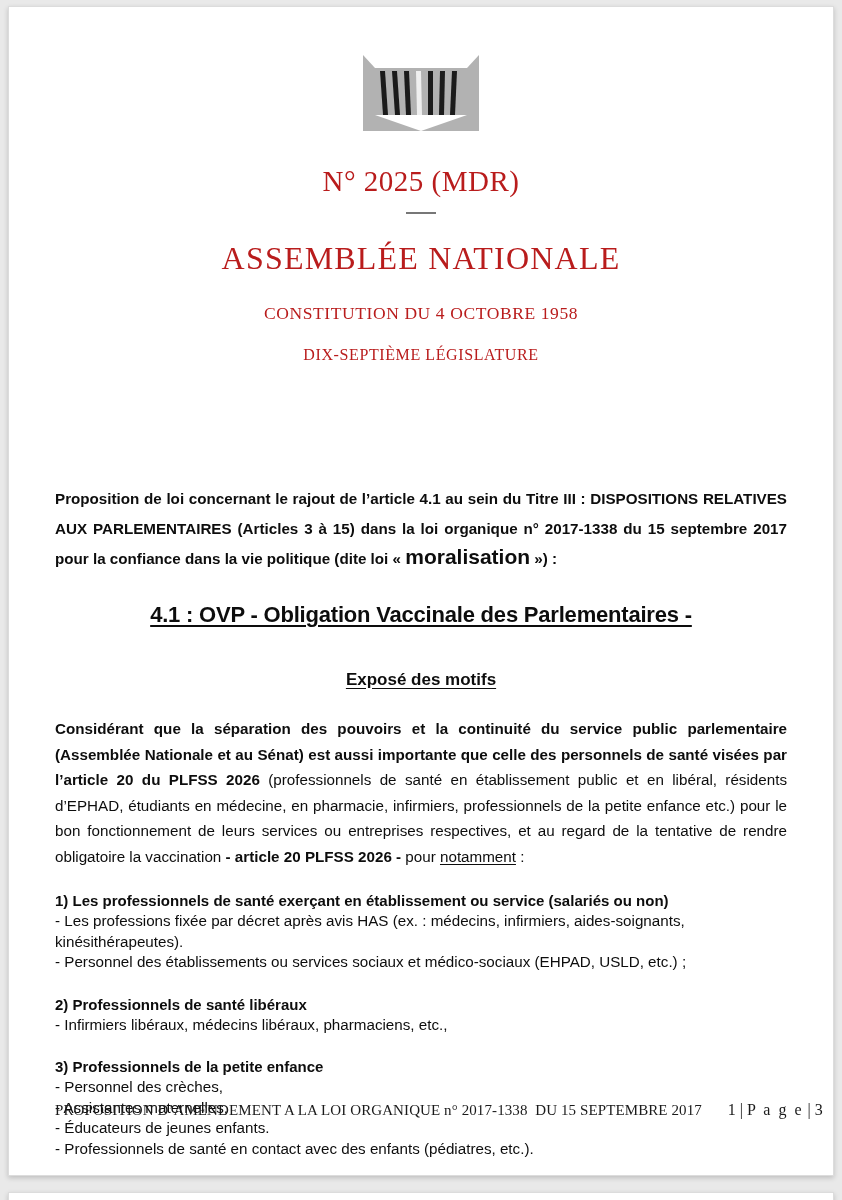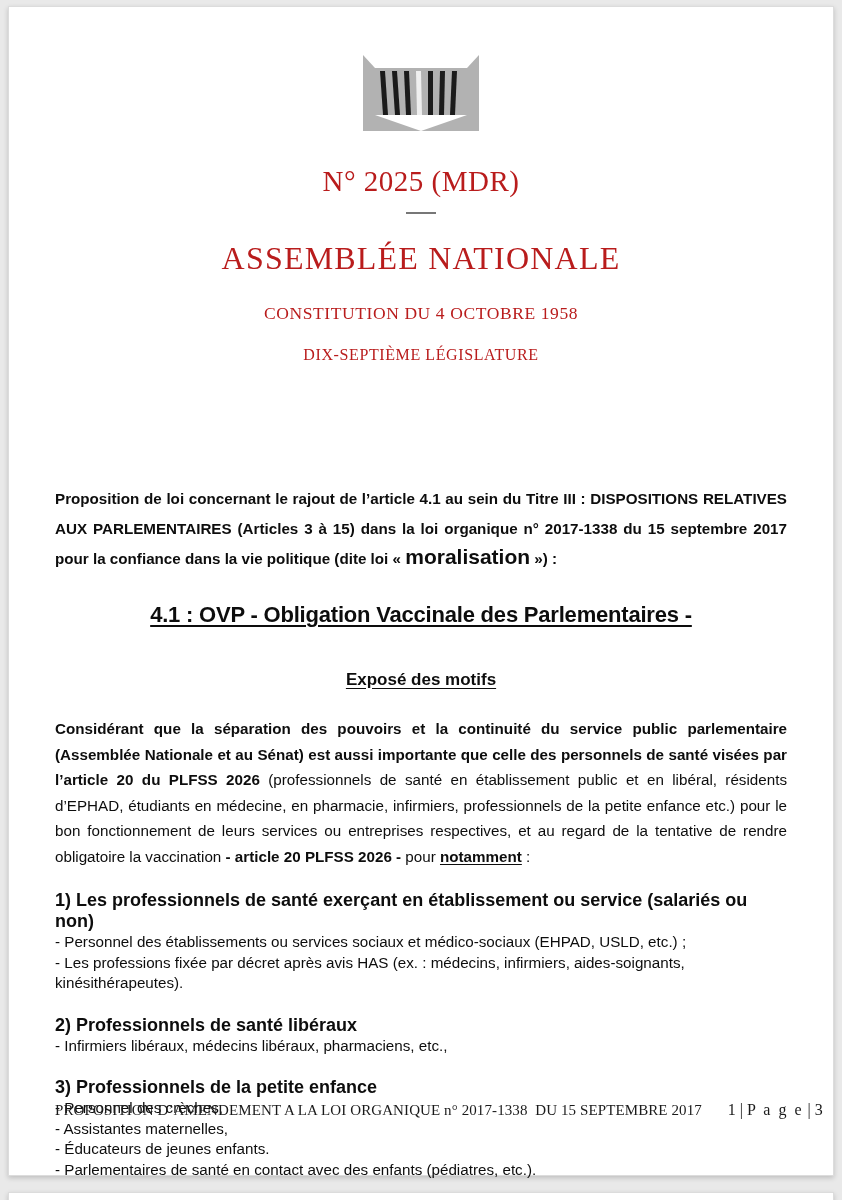--- a/index.html
+++ b/index.html
@@ -112,25 +112,25 @@
   .motifs-title span { text-decoration: underline; text-underline-offset: 3px; }
 
   .considerant {
     margin-top: 26px;
     font-size: 15.2px;
     line-height: 25.5px;
     text-align: justify;
     text-justify: inter-word;
   }
   .considerant b { font-weight: bold; }
-  .considerant u { text-decoration: underline; text-underline-offset: 2px; font-weight: bold; }
+  .considerant u { text-decoration: underline; text-underline-offset: 2px; }
 
   .section { margin-top: 21px; }
   .section-heading {
-    font-size: 18px;
+    font-size: 15px;
     font-weight: bold;
     line-height: 21px;
   }
   .section-item {
     font-size: 15.2px;
     line-height: 20.5px;
     white-space: pre-wrap;
   }
 
   
@@ -188,36 +188,36 @@
       <p class="proposition"><span>Proposition de loi concernant le rajout de l’article 4.1 au sein du Titre III : DISPOSITIONS RELATIVES AUX PARLEMENTAIRES (Articles 3 à 15) dans la loi organique n° 2017-1338 du 15 septembre 2017 pour la confiance dans la vie politique (dite  loi « </span><span class="big-word">moralisation</span><span> ») :</span></p>
 
       <h1 class="article-title"><span>4.1 : OVP - Obligation Vaccinale des Parlementaires -</span></h1>
 
       <h2 class="motifs-title"><span>Exposé des motifs</span></h2>
 
       <p class="considerant"><b>Considérant que la séparation des pouvoirs et la continuité du service public parlementaire (Assemblée Nationale et au Sénat) est aussi importante que celle des personnels de santé visées par l’article 20 du PLFSS 2026</b><span> (professionnels de santé en établissement public et en libéral, résidents d’EPHAD, étudiants en médecine, en pharmacie, infirmiers, professionnels de la petite enfance etc.) pour le bon fonctionnement de leurs services ou entreprises respectives, et au regard de la tentative de rendre obligatoire la vaccination </span><b>- article 20 PLFSS 2026 -</b><span> pour </span><u>notamment</u><span> :</span></p>
 
       <div class="section">
         <div class="section-heading">1) Les professionnels de santé exerçant en établissement ou service (salariés ou non)</div>
-        <div class="section-item">- Personnel des établissements ou services sociaux et médico-sociaux (EHPAD, USLD, etc.) ;</div>
         <div class="section-item">- Les professions fixée par décret après avis HAS (ex. : médecins, infirmiers, aides-soignants,
 kinésithérapeutes).</div>
+        <div class="section-item">- Personnel des établissements ou services sociaux et médico-sociaux (EHPAD, USLD, etc.) ;</div>
       </div>
 
       <div class="section">
         <div class="section-heading">2) Professionnels de santé libéraux</div>
         <div class="section-item">- Infirmiers libéraux, médecins libéraux, pharmaciens, etc.,</div>
       </div>
 
       <div class="section">
         <div class="section-heading">3) Professionnels de la petite enfance</div>
         <div class="section-item">- Personnel des crèches,</div>
         <div class="section-item">- Assistantes maternelles,</div>
         <div class="section-item">- Éducateurs de jeunes enfants.</div>
-        <div class="section-item">- Parlementaires de santé en contact avec des enfants (pédiatres, etc.).</div>
+        <div class="section-item">- Professionnels de santé en contact avec des enfants (pédiatres, etc.).</div>
       </div>
 
     </div>
 
     <div class="footer">
       <div class="footer-text">PROPOSITION D’AMENDEMENT A LA LOI ORGANIQUE n° 2017-1338  DU 15 SEPTEMBRE 2017</div>
       <div class="footer-page"><span>1</span><span> | </span><span class="pg-word">P a g e</span><span> | </span><span>3</span></div>
     </div>
 
   </div>

